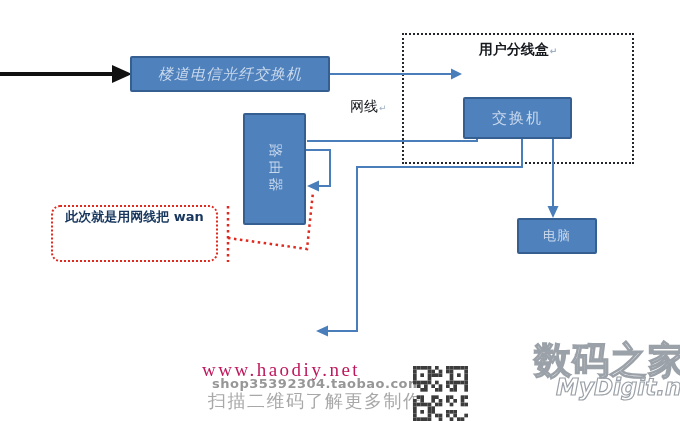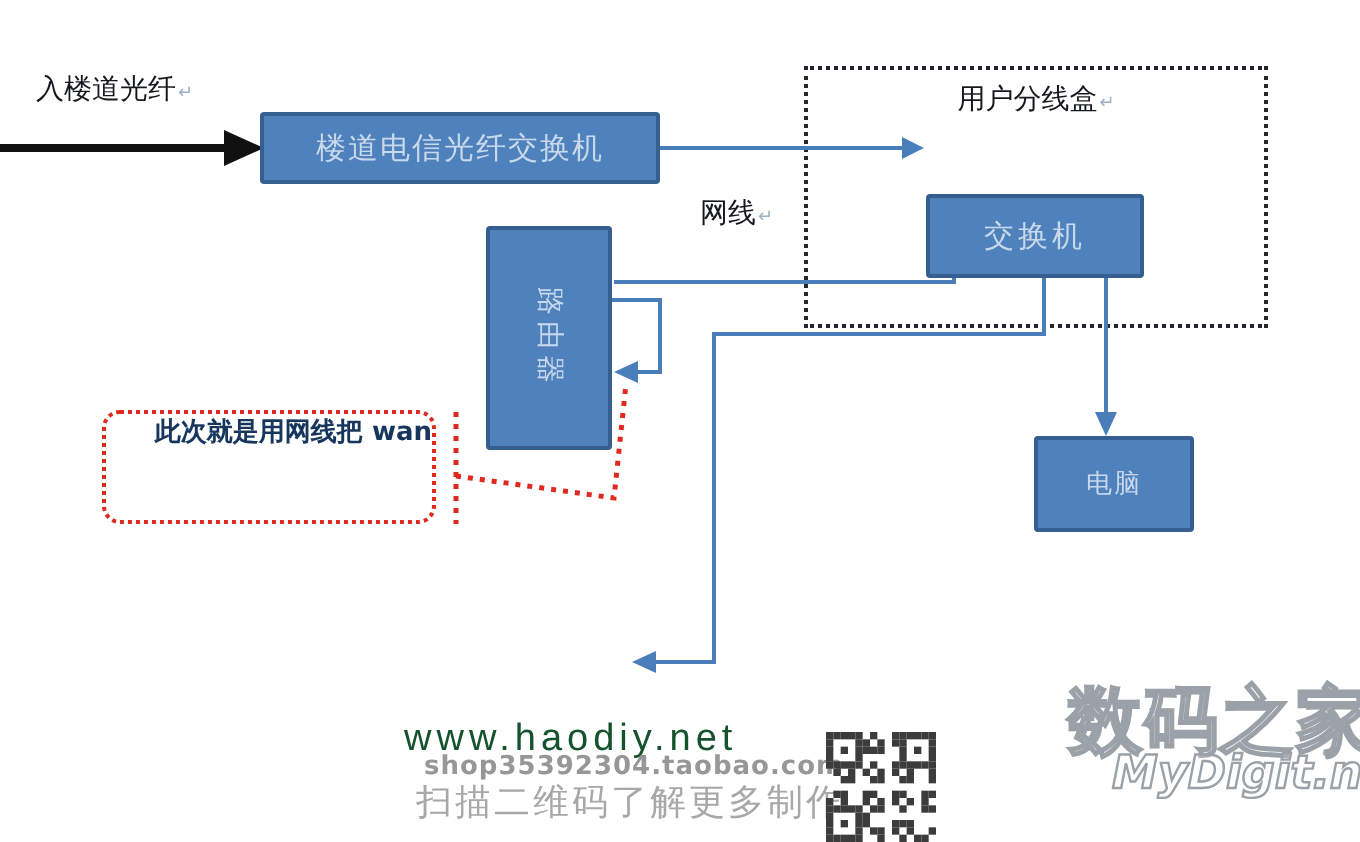--- a/index.html
+++ b/index.html
@@ -6,54 +6,54 @@
   #stage{
     position:relative;width:680px;height:421px;background:#ffffff;
     font-family:"DejaVu Sans","Liberation Sans",sans-serif;overflow:hidden;
   }
   
   .room{position:absolute;border:2px dashed #3f4450;z-index:1;background:transparent;}
   #room-user-box{left:402px;top:33px;width:228px;height:127px;border:2px dotted #23262c;}
   #room-living{left:22px;top:107px;width:325px;height:189px;}
   #room-study{left:373px;top:206px;width:265px;height:156px;}
   #room-bedroom{left:168px;top:303px;width:144px;height:64px;border-color:#2d5c8e;}
-  .room-label{position:absolute;font-size:14px;font-weight:normal;color:#15181d;white-space:nowrap;text-align:center;}
+  .room-label{position:absolute;font-size:14px;font-weight:bold;color:#15181d;white-space:nowrap;text-align:center;}
   #room-user-box .room-label{left:50%;transform:translateX(-50%);top:6px;}
   #room-living .room-label{left:44%;top:8px;}
   #room-study .room-label{left:113px;top:66px;}
   #room-bedroom .room-label{left:50%;top:50%;transform:translate(-50%,-55%);}
   
   .node{position:absolute;background:#4f81bd;border:2px solid #365f91;color:#c9d9ec;
         display:flex;align-items:center;justify-content:center;z-index:3;box-sizing:border-box;
         border-radius:2px;}
-  #node-corridor{left:130px;top:56px;width:200px;height:36px;font-size:15px;letter-spacing:1px;}
+  #node-corridor{left:130px;top:56px;width:200px;height:36px;font-size:15px;letter-spacing:1px;font-style:italic;}
   #node-switch{left:463px;top:65px;width:109px;height:42px;font-size:15px;letter-spacing:2px;margin-top:32px;}
   #node-router{left:243px;top:113px;width:63px;height:112px;font-size:14px;}
   #node-router .vtext{transform:rotate(90deg);letter-spacing:3px;white-space:nowrap;}
-  #node-computer{left:517px;top:218px;width:80px;height:48px;font-size:13px;letter-spacing:1px;}
+  #node-computer{left:517px;top:218px;width:80px;height:36px;font-size:13px;letter-spacing:1px;}
   
   .flabel{position:absolute;font-size:13px;color:#15181d;z-index:3;white-space:nowrap;}
   #label-incoming{left:18px;top:36px;font-size:14px;}
   #label-netcable{left:350px;top:98px;font-size:14px;}
   .pmark{color:#9db0c4;font-size:9px;margin-left:1px;}
   
   #note-box{
     position:absolute;left:51px;top:205px;width:167px;height:57px;box-sizing:border-box;
     border:2.5px dotted #e02a20;border-radius:9px;z-index:3;
     color:#17365d;font-weight:bold;font-size:13px;text-align:center;
-    display:flex;justify-content:flex-end;line-height:1.5;
+    display:flex;flex-direction:column;justify-content:space-between;line-height:1.5;
   }
   .lan-word{text-decoration:underline;text-decoration-style:wavy;text-decoration-color:#e02a20;
             text-underline-offset:2px;}
   
   #wires{position:absolute;left:0;top:0;z-index:2;}
   
   .wm{position:absolute;z-index:4;white-space:nowrap;}
-  #wm-site{left:202px;top:359px;font-family:Liberation Sans, sans-serif;
-           font-size:19px;color:#14532d;letter-spacing:2.5px;}
+  #wm-site{left:202px;top:359px;font-family:Liberation Serif, serif;
+           font-size:19px;color:#be185d;letter-spacing:2.5px;}
   #wm-shop{left:212px;top:376px;font-size:13px;font-weight:bold;color:#979797;letter-spacing:.5px;}
   #wm-scan{left:208px;top:389px;font-size:18px;color:#a8a8a8;letter-spacing:1.5px;}
   #wm-qr{left:413px;top:366px;width:55px;height:55px;}
   #wm-brand-cn{left:534px;top:336px;font-size:37px;font-weight:bold;color:rgba(255,255,255,.15);
                -webkit-text-stroke:1.3px #9ba1a8;letter-spacing:1px;}
   #wm-brand-en{left:556px;top:374px;font-size:23px;font-weight:bold;font-style:italic;
                color:rgba(255,255,255,.15);-webkit-text-stroke:1.2px #9ba1a8;}
 </style>
 </head>
 <body>
@@ -105,23 +105,20 @@
   <div class="node" id="node-switch">
     <span>交换机</span>
   </div>
   <div class="node" id="node-router">
     <span class="vtext">路由器</span>
   </div>
   <div class="node" id="node-computer">
     <span>电脑</span>
   </div>
 
-  <div class="flabel" id="label-incoming">
-    <span>入楼道光纤</span><span class="pmark">↵</span>
-  </div>
   <div class="flabel" id="label-netcable">
     <span>网线</span><span class="pmark">↵</span>
   </div>
 
   <div id="note-box">
     <div><span>此次就是用网线把 wan</span></div>
   </div>
 
   <div class="wm" id="wm-site">www.haodiy.net</div>
   <div class="wm" id="wm-shop">shop35392304.taobao.com</div>

